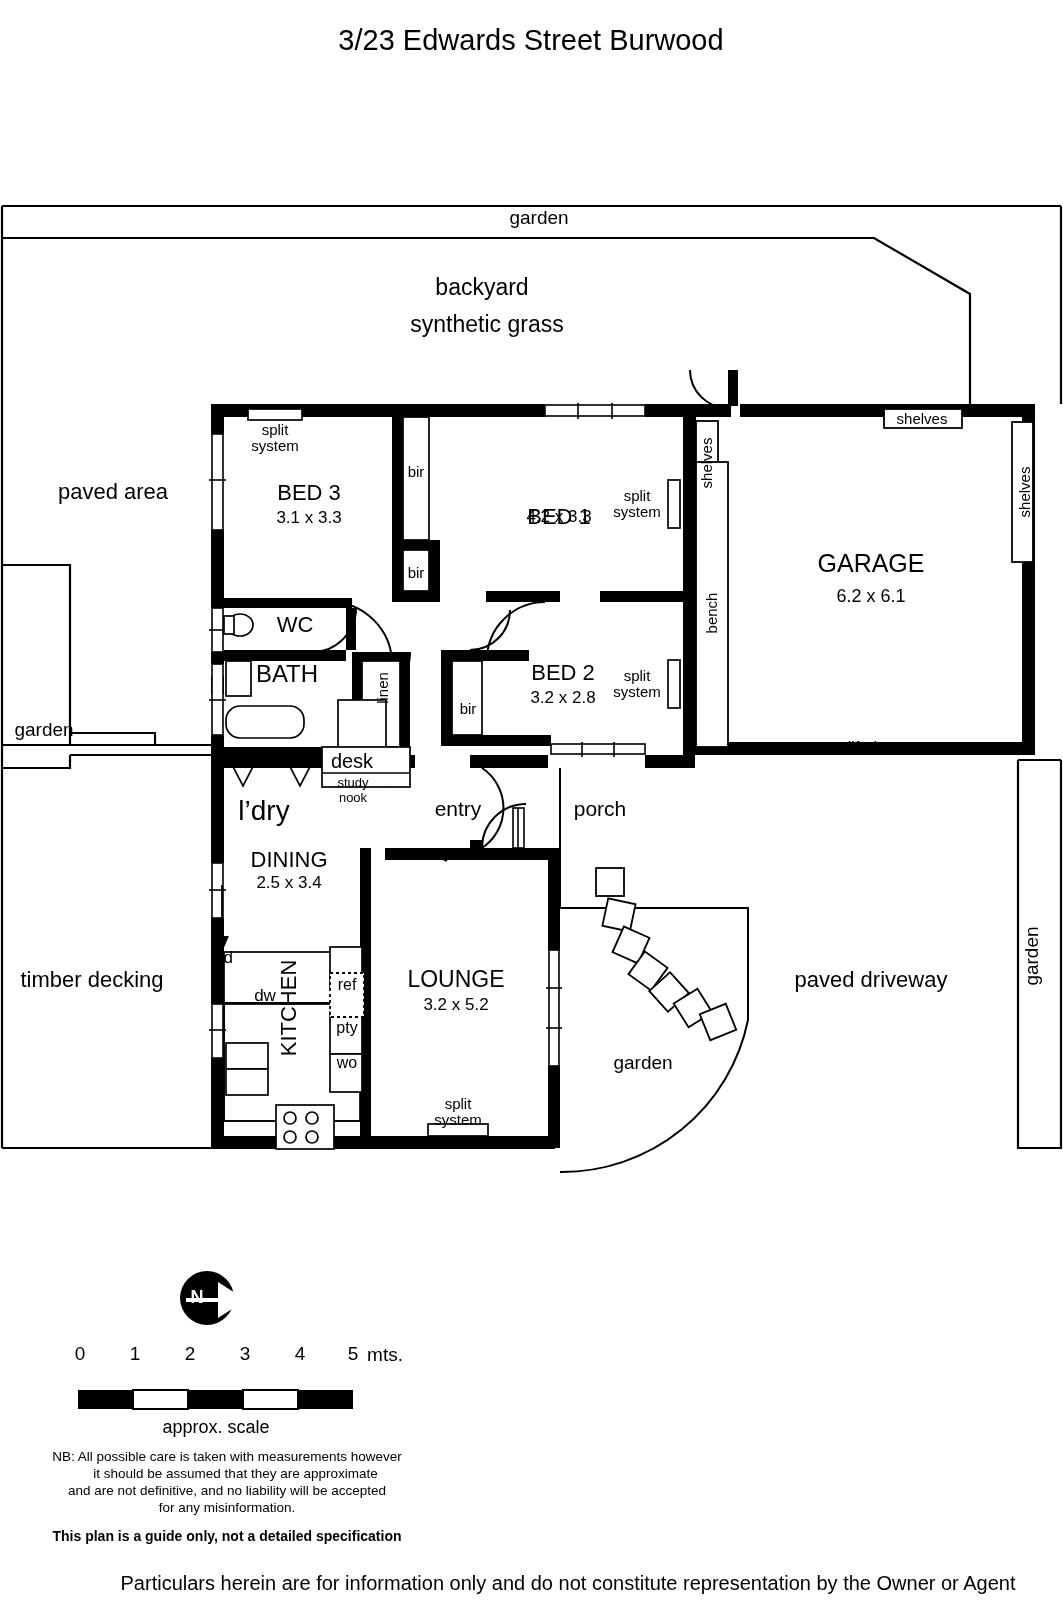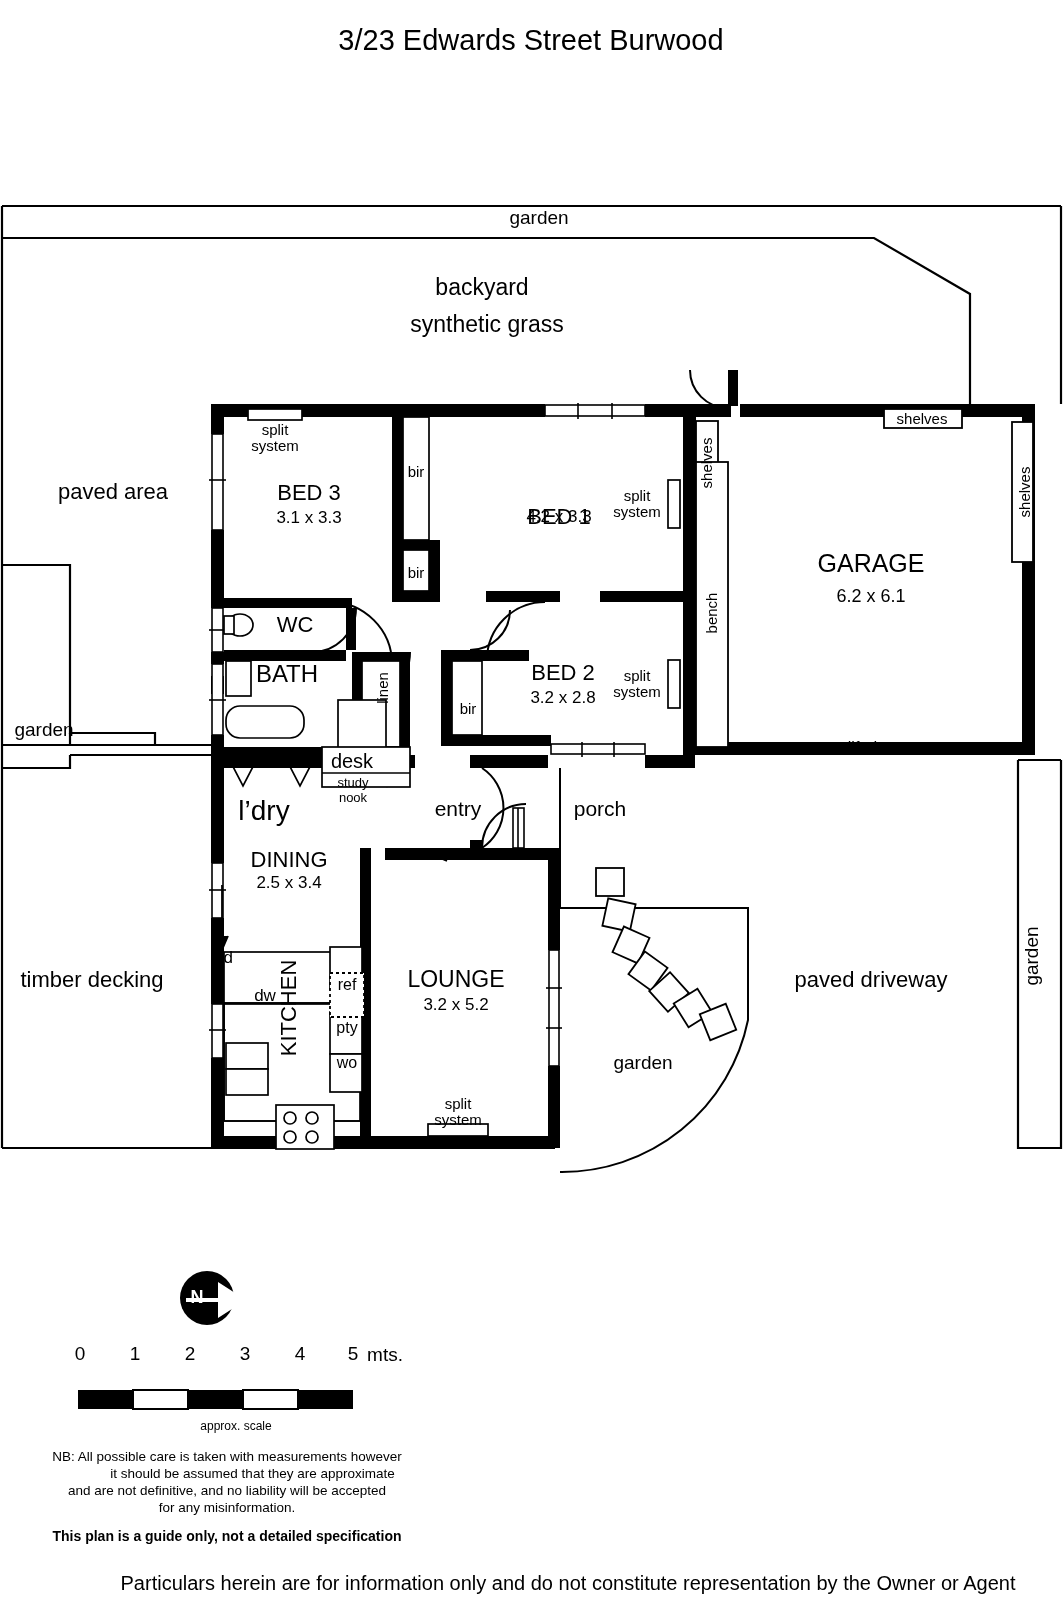--- a/index.html
+++ b/index.html
@@ -12,21 +12,21 @@
   .title{font-size:29px;left:531px;top:18px;margin-top:22px;}
   .room{font-size:22px;}
   .dim{font-size:17px;}
   .small{font-size:15px;}
   .ext{font-size:19px;}
   .ssys{font-size:15px;line-height:1.05;}
   .scalenums{font-size:19px;}
   .nbtext{font-size:13.5px;line-height:1.28;text-align:center;}
   .guide{font-size:14px;font-weight:bold;text-align:center;}
   .footer{font-size:20px;text-align:right;margin-left:37px;}
-  .approx{font-size:12px;margin-left:20px;}
+  .approx{font-size:18px;}
 </style>
 </head>
 <body>
 
 <svg id="plan" viewBox="0 0 1063 1600">
 
   <g stroke="#000" fill="none" stroke-width="2.2">
 
     <path d="M2 206 L1061 206"></path>
     <path d="M2 238 L874 238 L970 294 L970 404"></path>
@@ -344,17 +344,17 @@
 <div class="lbl scalenums ctr" style="left:80px;top:1354px;">0</div>
 <div class="lbl scalenums ctr" style="left:135px;top:1354px;">1</div>
 <div class="lbl scalenums ctr" style="left:190px;top:1354px;">2</div>
 <div class="lbl scalenums ctr" style="left:245px;top:1354px;">3</div>
 <div class="lbl scalenums ctr" style="left:300px;top:1354px;">4</div>
 <div class="lbl scalenums ctr" style="left:353px;top:1354px;">5</div>
 <div class="lbl scalenums ctr" style="left:385px;top:1355px;">mts.</div>
 <div class="lbl approx ctr" style="left:216px;top:1427px;">approx. scale</div>
 
 <div class="lbl nbtext ctr" style="left:227px;top:1457px;">NB: All possible care is taken with measurements however</div>
-<div class="lbl nbtext ctr" style="left:244px;top:1474px;padding-left:17px;">it should be assumed that they are approximate</div>
+<div class="lbl nbtext ctr" style="left:227px;top:1474px;padding-left:17px;">it should be assumed that they are approximate</div>
 <div class="lbl nbtext ctr" style="left:227px;top:1491px;">and are not definitive, and no liability will be accepted</div>
 <div class="lbl nbtext ctr" style="left:227px;top:1508px;">for any misinformation.</div>
 <div class="lbl guide ctr" style="left:227px;top:1537px;">This plan is a guide only, not a detailed specification</div>
 <div class="lbl footer ctr" style="left:531px;top:1583px;">Particulars herein are for information only and do not constitute representation by the Owner or Agent</div>
 
 </body></html>

